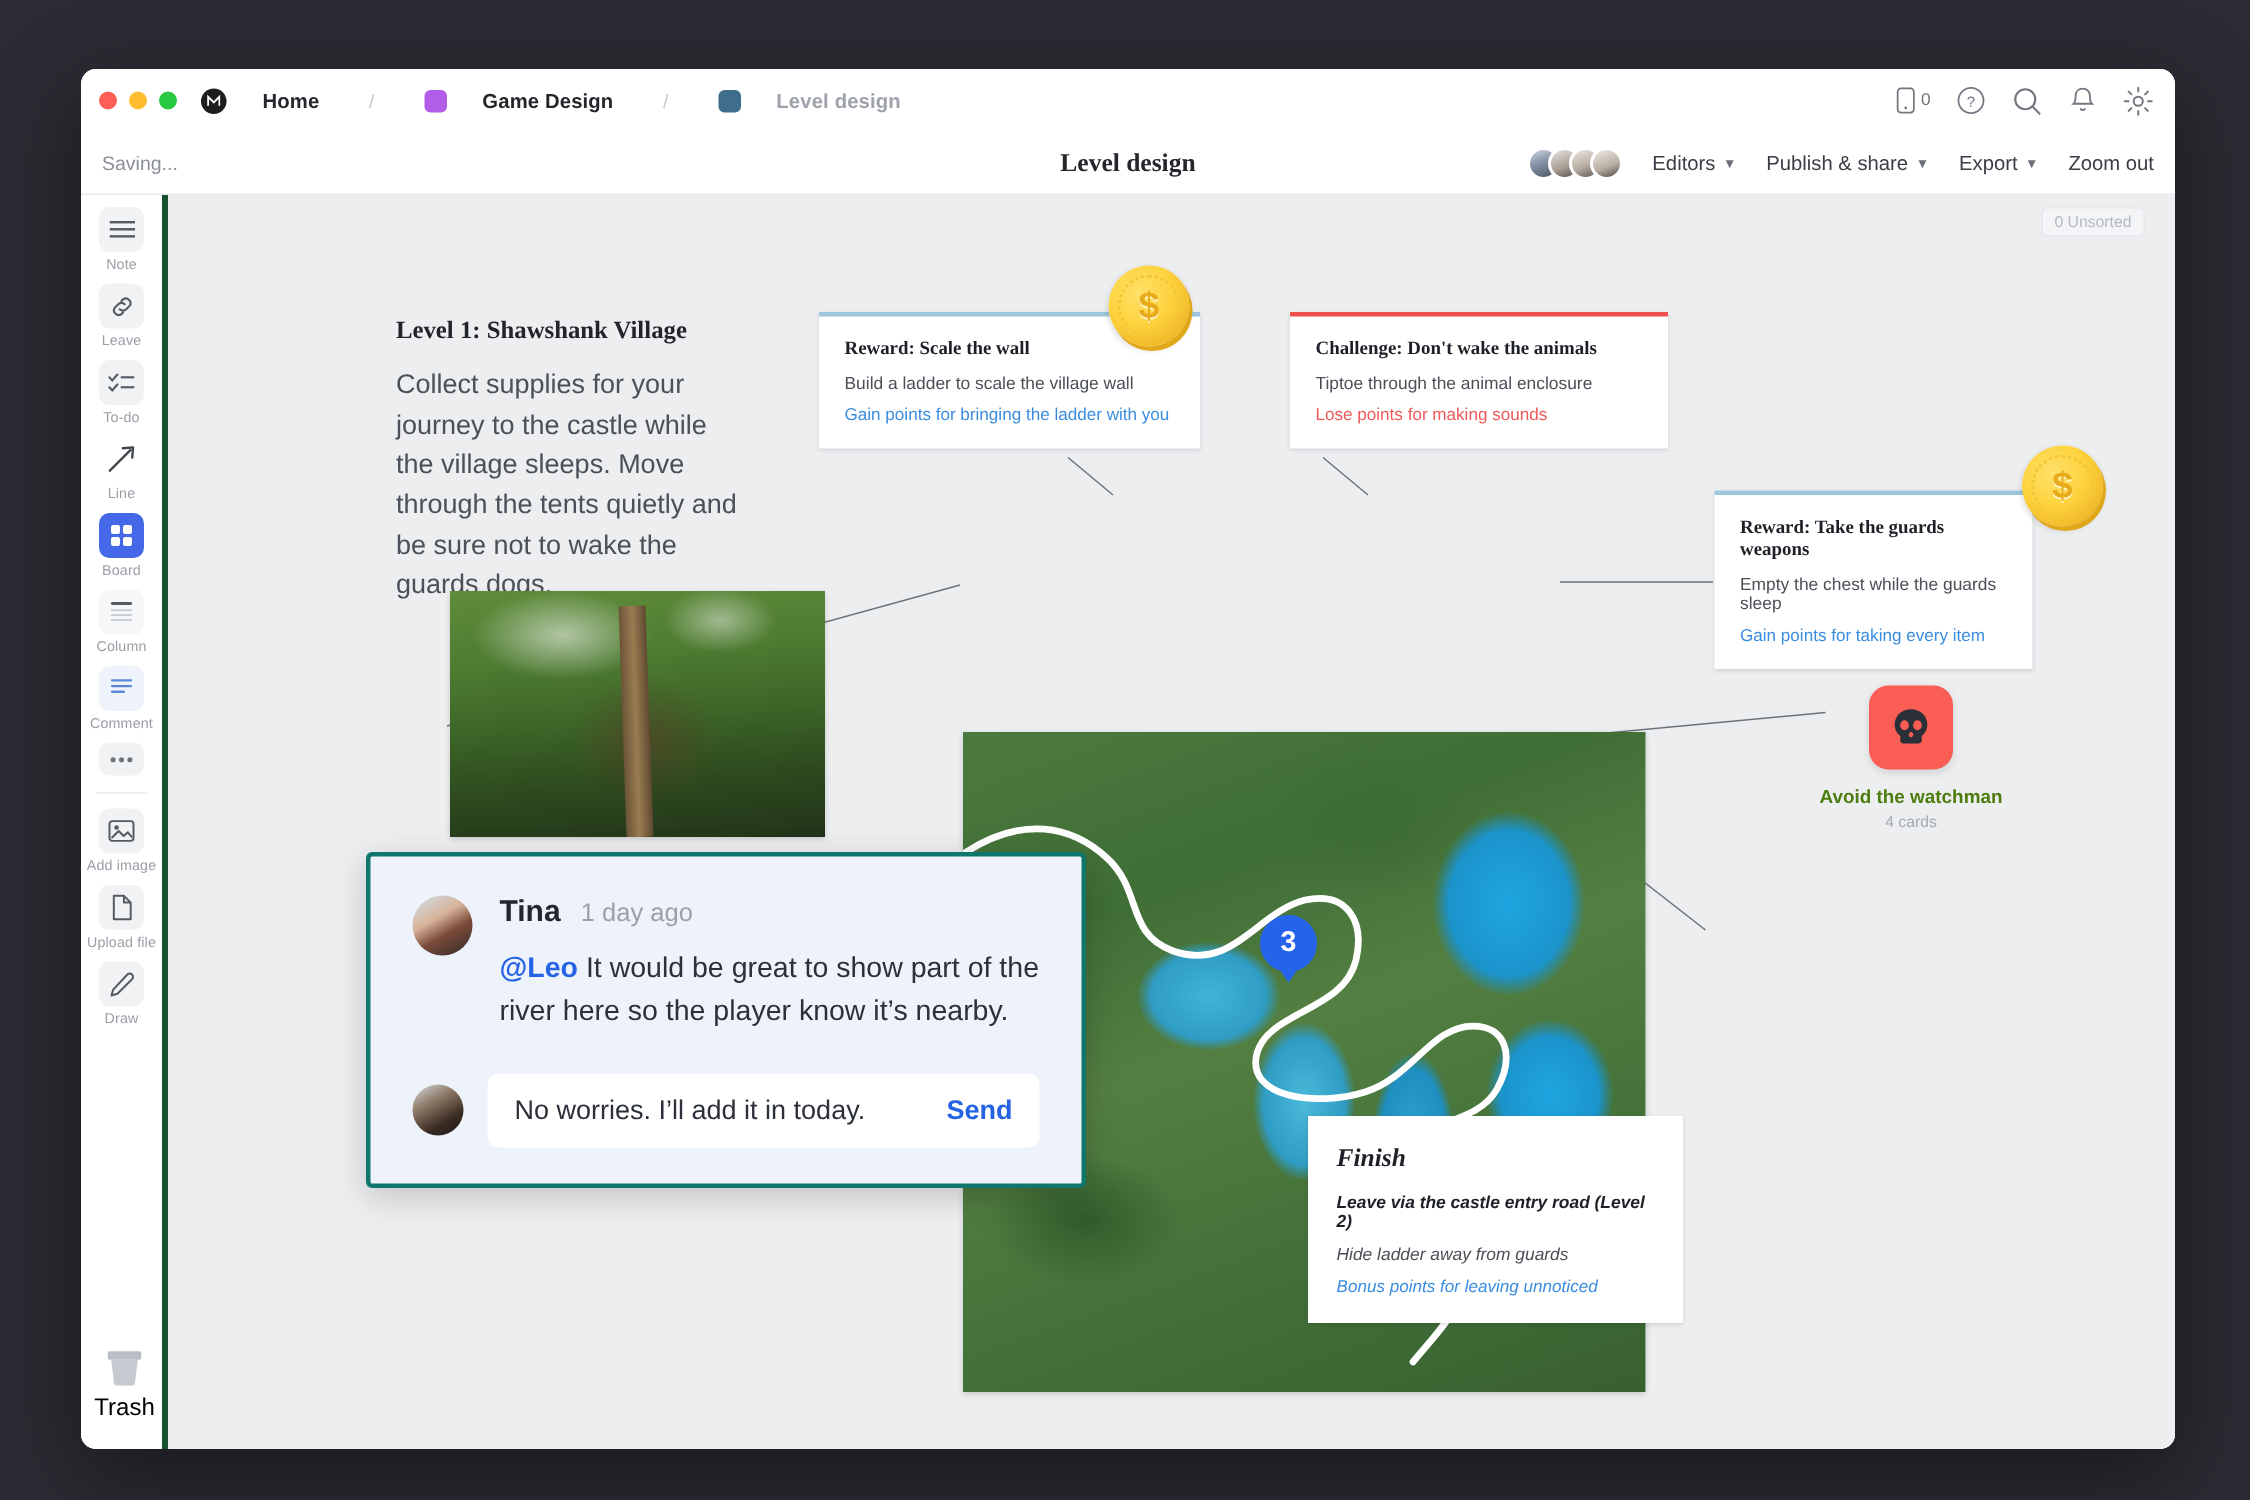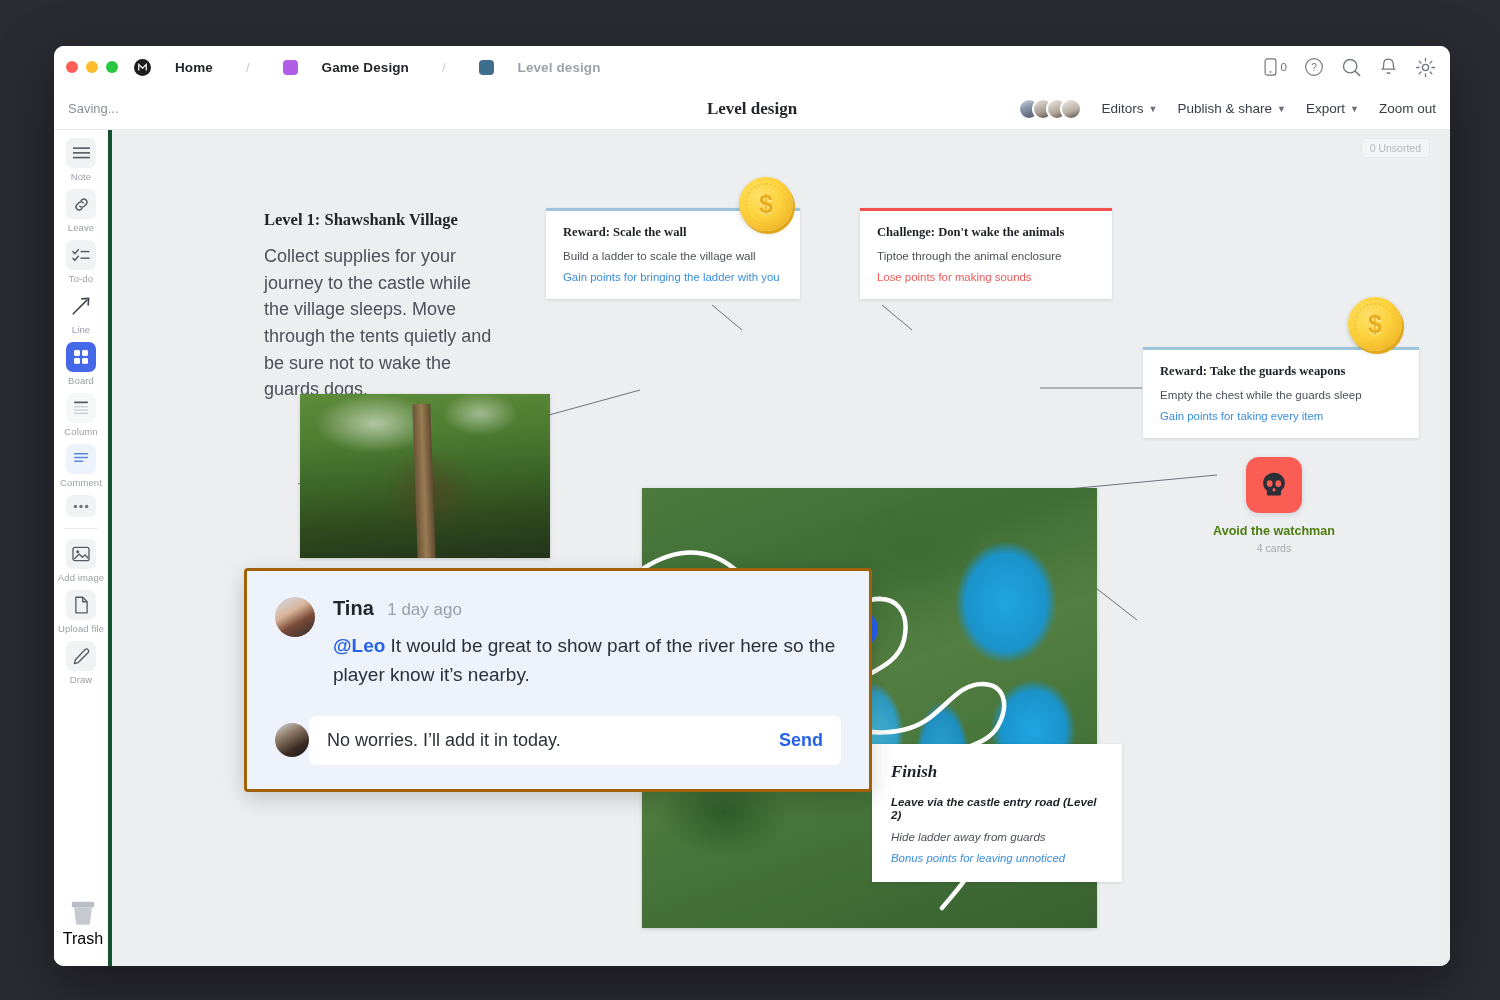--- a/index.html
+++ b/index.html
@@ -139,32 +139,32 @@
     display:flex;align-items:center;justify-content:center;
     color:#fff;font-size:19px;font-weight:bold;
   }
   .pin .tail{
     width:0;height:0;border-left:9px solid transparent;border-right:9px solid transparent;
     border-top:13px solid #2563eb; margin:-6px auto 0;
   }
 
   
   .comment{
-    position:absolute; left:132px; top:438px; width:628px;
-    background:#eef3fb; border:3px solid #a16207; border-radius:4px;
+    position:absolute; left:132px; top:438px; width:480px;
+    background:#eef3fb; border:3px solid #0f766e; border-radius:4px;
     padding:26px 28px 24px 28px; z-index:20;
     box-shadow:0 6px 22px rgba(0,0,0,.18);
   }
   .c-row{ display:flex; gap:18px; }
   .c-av{ width:40px;height:40px;border-radius:50%;overflow:hidden;flex:0 0 40px; position:relative;}
   .c-name{ font-size:20px; font-weight:bold; color:#23262d; }
   .c-time{ font-size:17px; color:#9aa0ab; margin-left:9px; }
   .c-text{ font-size:19px; line-height:1.52; color:#2c3038; margin-top:12px; }
   .c-text b{ color:#2663e4; font-weight:bold; }
-  .c-reply{ display:flex; align-items:center; gap:0; margin-top:26px; }
+  .c-reply{ display:flex; align-items:center; gap:16px; margin-top:26px; }
   .c-av-sm{ width:34px;height:34px;border-radius:50%;overflow:hidden;flex:0 0 34px; position:relative;}
   .c-input{
     flex:1; background:#fff; border-radius:7px; height:49px; display:flex; align-items:center;
     padding:0 18px; justify-content:space-between;
   }
   .c-input .val{ font-size:18px; color:#2c3038; }
   .c-send{ font-size:18px; font-weight:bold; color:#2663e4; cursor:pointer; }
 
   
   .card .fin-h{ font-family:"Liberation Serif",serif; font-weight:bold; font-size:17px; color:#1d2026;}
@@ -470,21 +470,21 @@
 
       <div class="card" style="left:748px; top:78px; width:252px;">
         <div class="bar" style="background:#f0514e"></div>
         <div class="inner">
           <h4>Challenge: Don't wake the animals</h4>
           <p>Tiptoe through the animal enclosure</p>
           <div class="pts lose">Lose points for making sounds</div>
         </div>
       </div>
 
-      <div class="card" style="left:1031px; top:197px; width:276px;margin-top:20px;">
+      <div class="card" style="left:1031px; top:197px; width:212px;">
         <div class="bar" style="background:#9dc6dd"></div>
         <div class="inner">
           <h4>Reward: Take the guards weapons</h4>
           <p>Empty the chest while the guards sleep</p>
           <div class="pts gain">Gain points for taking every item</div>
         </div>
       </div>
       <div class="coin" style="left:1236px; top:167px; z-index:8;">
         <span>$</span>
       </div>

